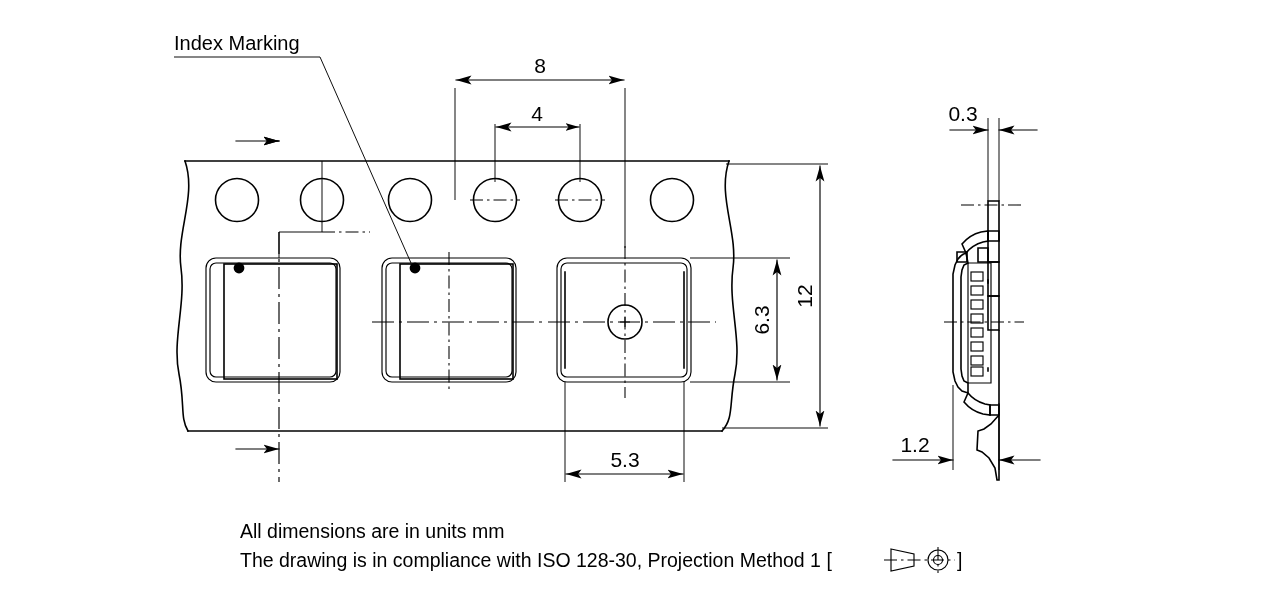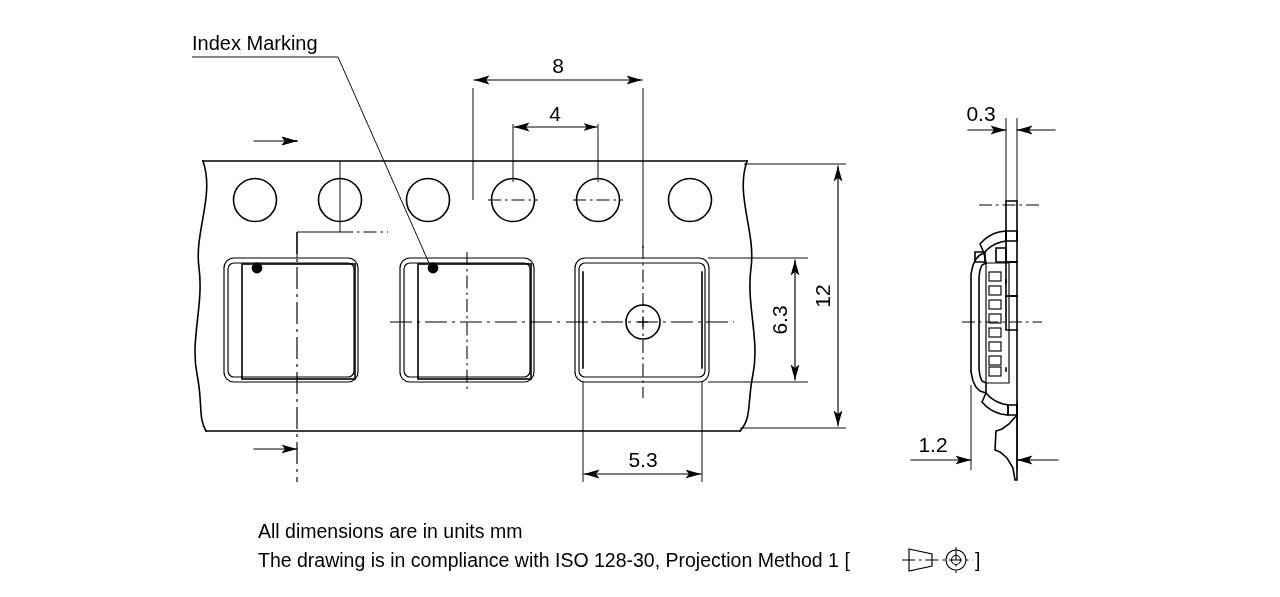--- a/index.html
+++ b/index.html
@@ -9,21 +9,21 @@
   }
   body {
     width: 1280px;
     height: 597px;
     font-family: "Liberation Sans", sans-serif;
     overflow: hidden;
     position: relative;
   }
   #drawing-root {
     position: absolute;
-    left: 18px;
+    left: 0;
     top: 0;
     width: 1204px;
     height: 597px;
   }
   svg.sheet {
     display: block;
     width: 1280px;
     height: 597px;
     background: #ffffff;
   }

